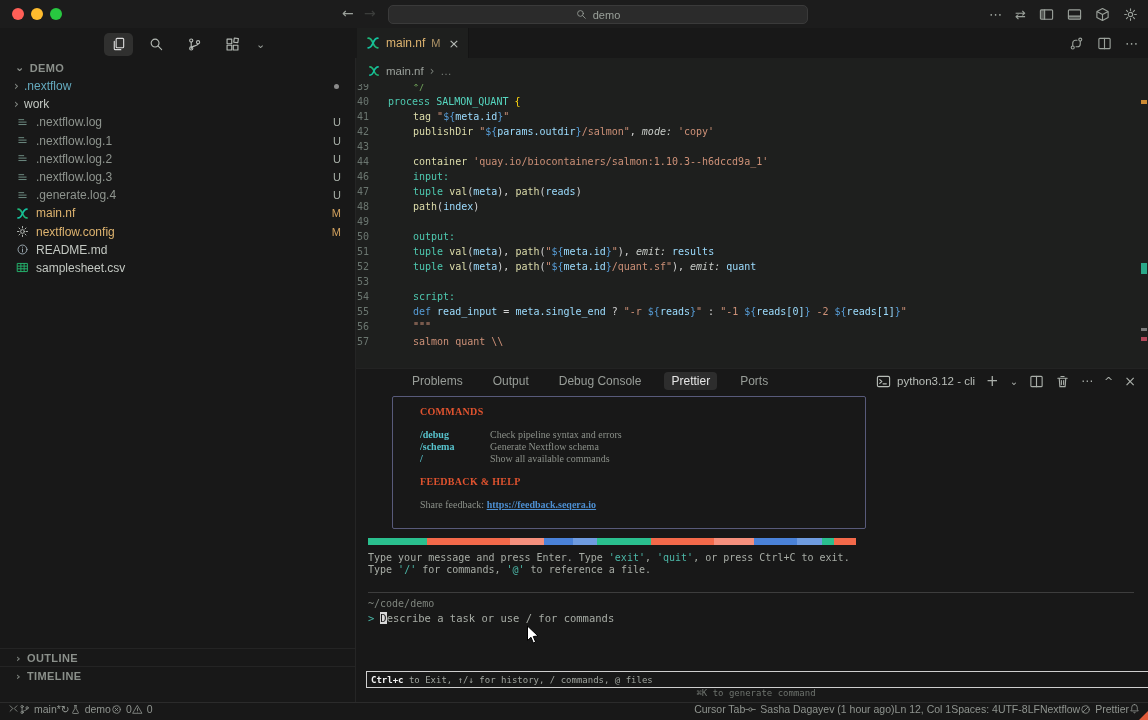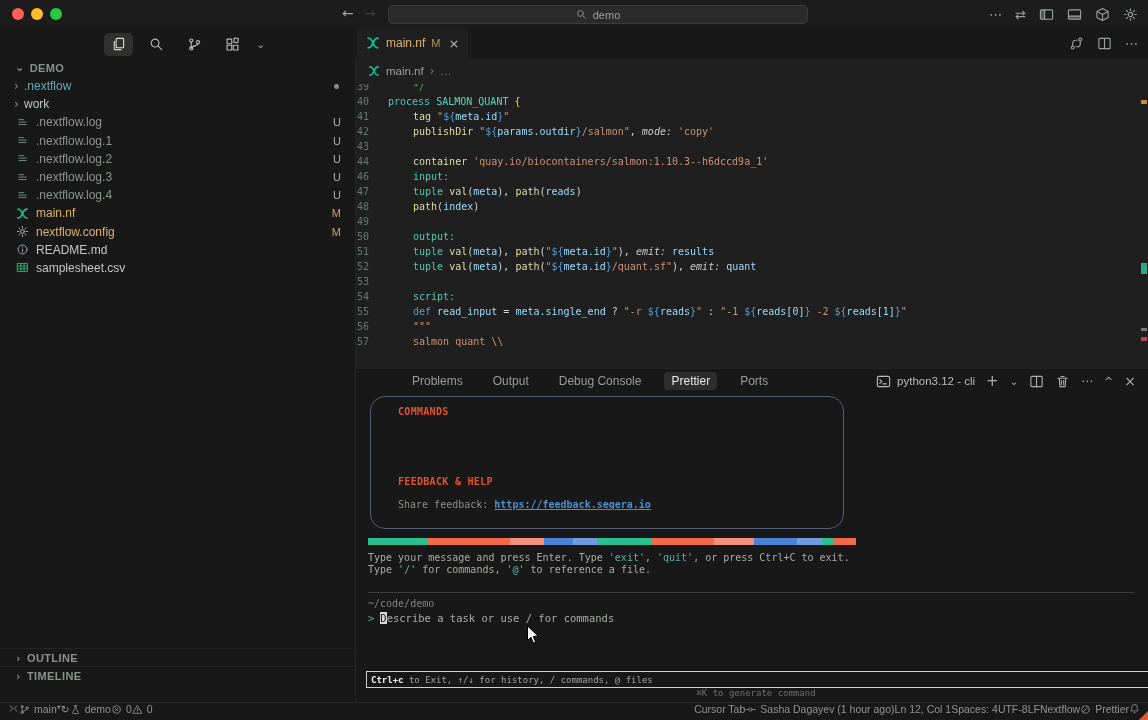--- a/index.html
+++ b/index.html
@@ -68,21 +68,21 @@
   .smark{position:absolute;left:0;width:6px;}
 
   
   .panel-top-line{position:absolute;left:355px;right:0;top:368px;height:1px;background:#232323;}
   .panel-tabs{position:absolute;left:368px;top:372px;display:flex;gap:16px;font-size:12px;color:#989d98;align-items:center;margin-left:37px;}
   .ptab{padding:2px 7px;border-radius:4px;}
   .ptab.active{background:#2d2d2d;color:#e6e6e6;}
   .panel-controls{position:absolute;right:12px;top:372px;display:flex;align-items:center;gap:11px;color:#a9aea9;font-size:12px;}
   .panel-controls .shell{display:flex;align-items:center;gap:6px;font-size:11.5px;color:#b8bdb8;}
   .pc-glyph{font-size:12px;color:#a9aea9;}
-  .helpbox{position:absolute;left:370px;top:396px;width:472px;height:131px;border:1px solid #585a7a;border-radius:15px;}
+  .helpbox{position:absolute;left:392px;top:396px;width:472px;height:131px;border:1px solid #585a7a;border-radius:2px;font-family:Liberation Serif, serif;}
   .hb-title{position:absolute;left:27px;font-size:10px;font-weight:700;color:#e0532f;letter-spacing:.3px;}
   .hb-rows{position:absolute;left:27px;top:32px;font-size:10px;line-height:11.8px;}
   .hb-cmd{display:inline-block;width:70px;color:#58c4ce;font-weight:700;}
   .hb-desc{color:#8b9089;}
   .hb-share{position:absolute;left:27px;top:102px;font-size:10px;color:#8b9089;}
   .hb-link{color:#4d8fd1;text-decoration:underline;font-weight:700;}
   .gradbar{position:absolute;left:368px;top:538px;width:488px;height:7px;
     background:linear-gradient(90deg,#2abf8e 0 12%,#f3694a 12% 29%,#f5907d 29% 36%,#4a82d8 36% 42%,#6f9ce0 42% 47%,
     #2abf8e 47% 58%,#f3694a 58% 71%,#f5907d 71% 79%,#4a82d8 79% 88%,#6f9ce0 88% 93%,#2abf8e 93% 95.5%,#f3694a 95.5% 100%);}
   .hints{position:absolute;left:368px;top:552px;font-size:10px;line-height:12px;color:#a7aca5;white-space:pre;}
@@ -247,21 +247,21 @@
           </span>
           <span class="fname dim">.nextflow.log.3</span>
           <span class="fbadge">U</span>
         </div>
         <div class="frow">
           <span class="fic c-log">
             <svg viewBox="0 0 16 16" fill="none" stroke="currentColor" stroke-width="1.2" stroke-linecap="round" stroke-linejoin="round">
               <path d="M3.5 4.5 h6 M3.5 7.5 h9 M3.5 10.5 h9"></path>
             </svg>
           </span>
-          <span class="fname dim">.nextflow.log.4</span>
+          <span class="fname dim">.generate.log.4</span>
           <span class="fbadge">U</span>
         </div>
         <div class="frow">
           <span class="fic">
             <svg viewBox="0 0 16 16" fill="none" stroke-linecap="round">
               <path d="M2.5 2.5 C9 2.5 7 13.5 13.5 13.5" stroke="#1fb577" stroke-width="2.1"></path>
               <path d="M13.5 2.5 C7 2.5 9 13.5 2.5 13.5" stroke="#14c2a0" stroke-width="2.1"></path>
             </svg>
           </span>
           <span class="fname mod">main.nf</span>
@@ -468,20 +468,25 @@
           <line x1="9.2" y1="7" x2="9.2" y2="11.3"></line>
         </svg>
       </span>
     <span class="pc-glyph glyph">⋯</span>
     <span class="pc-glyph glyph" style="font-size:11px">^</span>
     <span class="pc-glyph glyph" style="font-size:14px">×</span>
   </div>
 
   <div class="helpbox mono">
     <div class="hb-title" style="top:9px">COMMANDS</div>
+    <div class="hb-rows" id="cmd-rows">
+        <div><span class="hb-cmd">/debug</span><span class="hb-desc">Check pipeline syntax and errors</span></div>
+        <div><span class="hb-cmd">/schema</span><span class="hb-desc">Generate Nextflow schema</span></div>
+        <div><span class="hb-cmd">/</span><span class="hb-desc">Show all available commands</span></div>
+      </div>
     <div class="hb-title" style="top:79px">FEEDBACK &amp; HELP</div>
     <div class="hb-share">
       <span>Share feedback: </span><span class="hb-link">https://feedback.seqera.io</span>
     </div>
   </div>
 
   <div class="gradbar"></div>
   <div class="hints mono"><span id="hint1"><span>Type your message and press Enter. Type </span><span class="hint-a">'exit'</span><span>, </span><span class="hint-a">'quit'</span><span>, or press Ctrl+C to exit.</span></span><br><span id="hint2"><span>Type </span><span class="hint-a">'/'</span><span> for commands, </span><span class="hint-a">'@'</span><span> to reference a file.</span></span></div>
   <div class="hsep"></div>
   <div class="cwd mono">~/code/demo</div>

